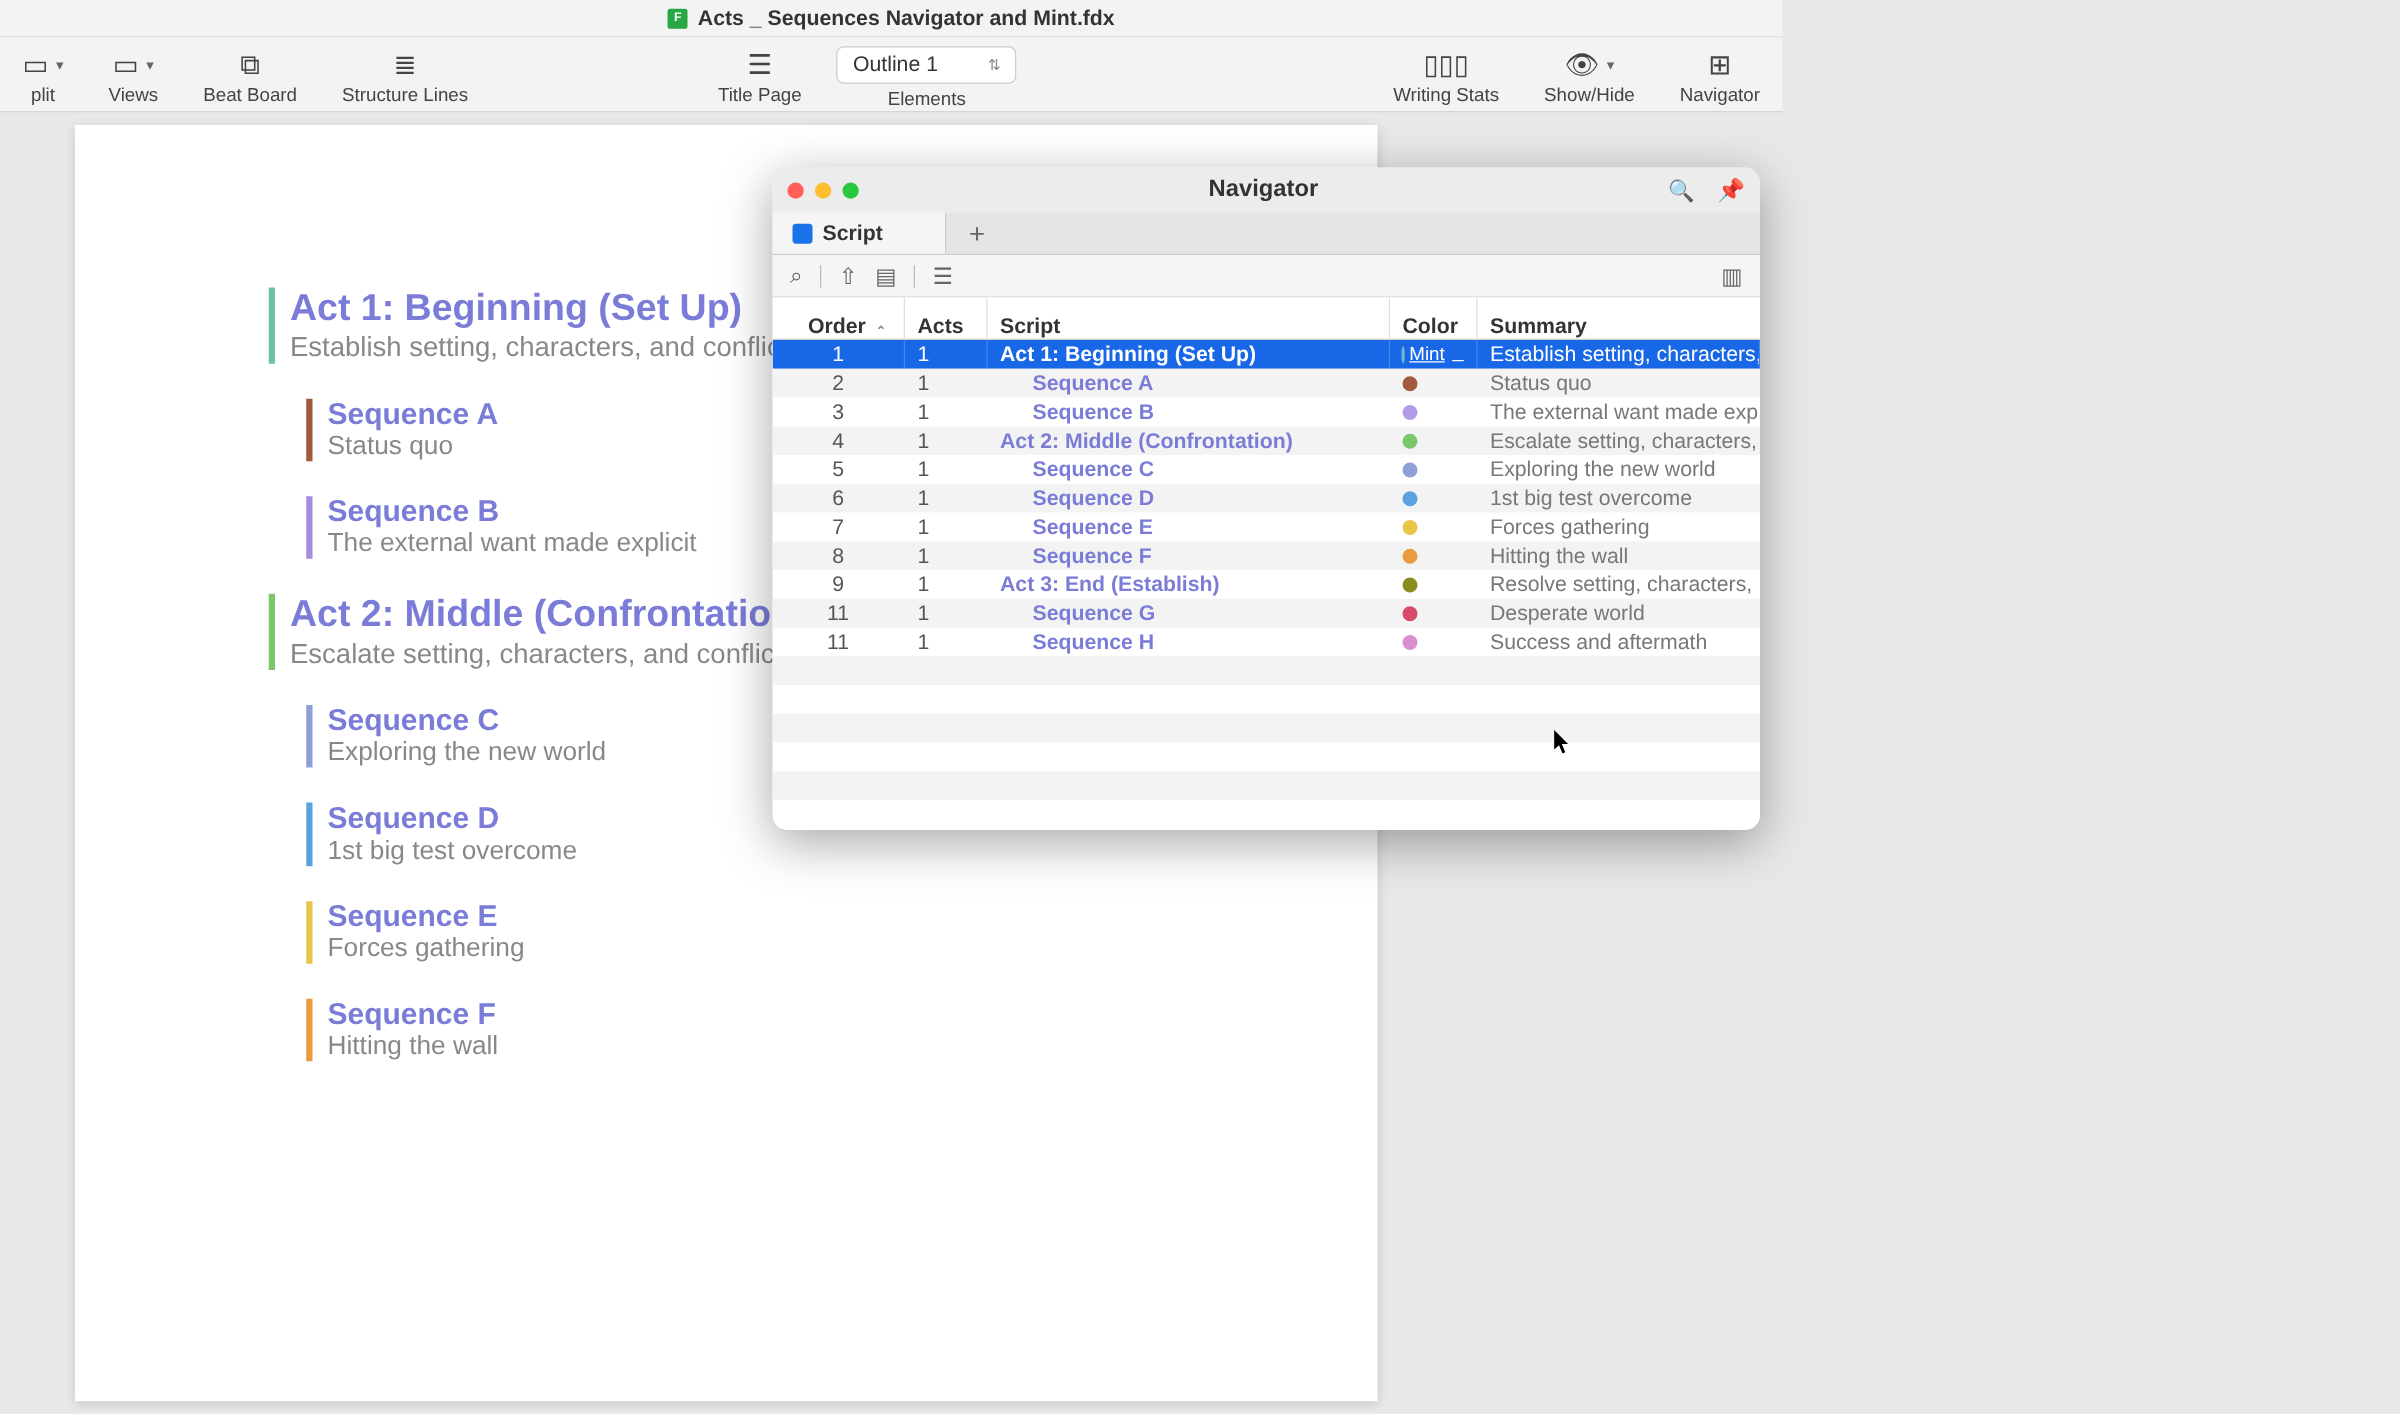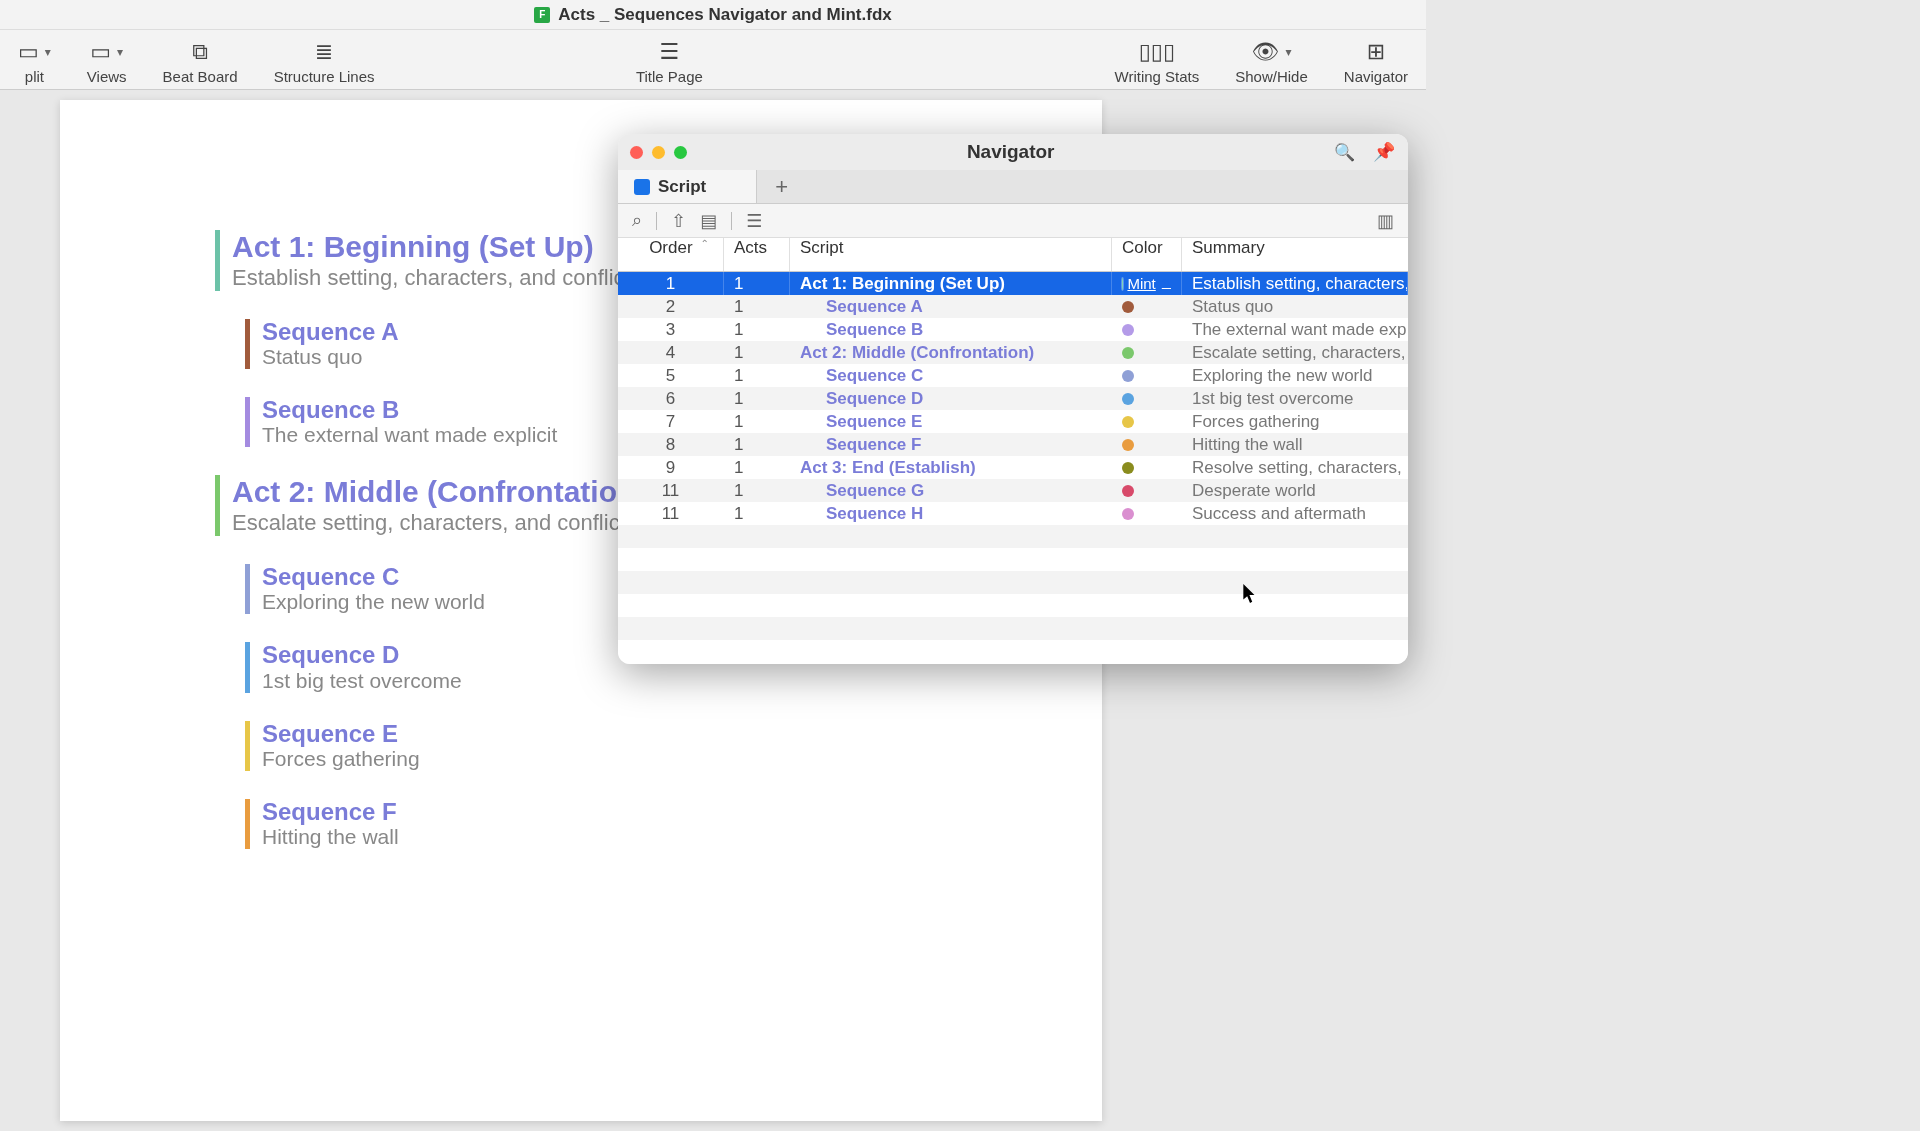--- a/index.html
+++ b/index.html
@@ -75,21 +75,21 @@
 .nav-tool-row {
   height: 34px; display:flex; align-items:center; padding: 0 14px; gap: 14px;
   border-bottom:1px solid #ddd; color:#666; font-size:18px; background:#f5f5f5;
 }
 .nav-tool-row .sep { width:1px; height:18px; background:#bbb; }
 .nav-tool-row .spacer{flex:1;}
 .table-header {
   height: 34px; display:flex; align-items:stretch; background:#fff; border-bottom:1px solid #ccc;
   font-size:17px; color:#333;
 }
-.th { display:flex; align-items:flex-start; padding:0 10px; border-right:1px solid #e0e0e0; overflow:hidden;}
+.th { display:flex; align-items:flex-end; padding:0 10px; border-right:1px solid #e0e0e0; overflow:hidden;font-weight:bold;}
 .th-order{width:106px; justify-content:flex-end; padding-right:14px; gap:8px;}
 .th-page{width:66px;}
 .th-script{width:322px;}
 .th-color{width:70px;}
 .th-summary{flex:1; border-right:none;}
 .table-body { flex:1; overflow:hidden; background:#fff; }
 .row { height:23px; display:flex; align-items:stretch; font-size:17px; }
 .row:nth-child(even){ background:#f3f3f3; }
 .cell { display:flex; align-items:center; padding:0 10px; border-right:1px solid transparent; overflow:hidden; white-space:nowrap;}
 .c-order{width:106px; justify-content:center; color:#555;}
@@ -138,20 +138,27 @@
       <div class="tool-icon">≣</div>
       <div class="tool-label">Structure Lines</div>
     </div>
 
     <div style="flex:0.6"></div>
 
     <div class="tool-group">
       <div class="tool-icon">☰</div>
       <div class="tool-label">Title Page</div>
     </div>
+    <div class="tool-group" style="padding:0 10px;">
+      <div class="dropdown-box">
+        <span>Outline 1</span>
+        <span style="font-size:12px;color:#888;">⇅</span>
+      </div>
+      <div class="tool-label">Elements</div>
+    </div>
 
     <div style="flex:1"></div>
 
     <div class="tool-group">
       <div class="tool-icon">▯▯▯</div>
       <div class="tool-label">Writing Stats</div>
     </div>
     <div class="tool-group">
       <div class="tool-icon chev">👁</div>
       <div class="tool-label">Show/Hide</div>

